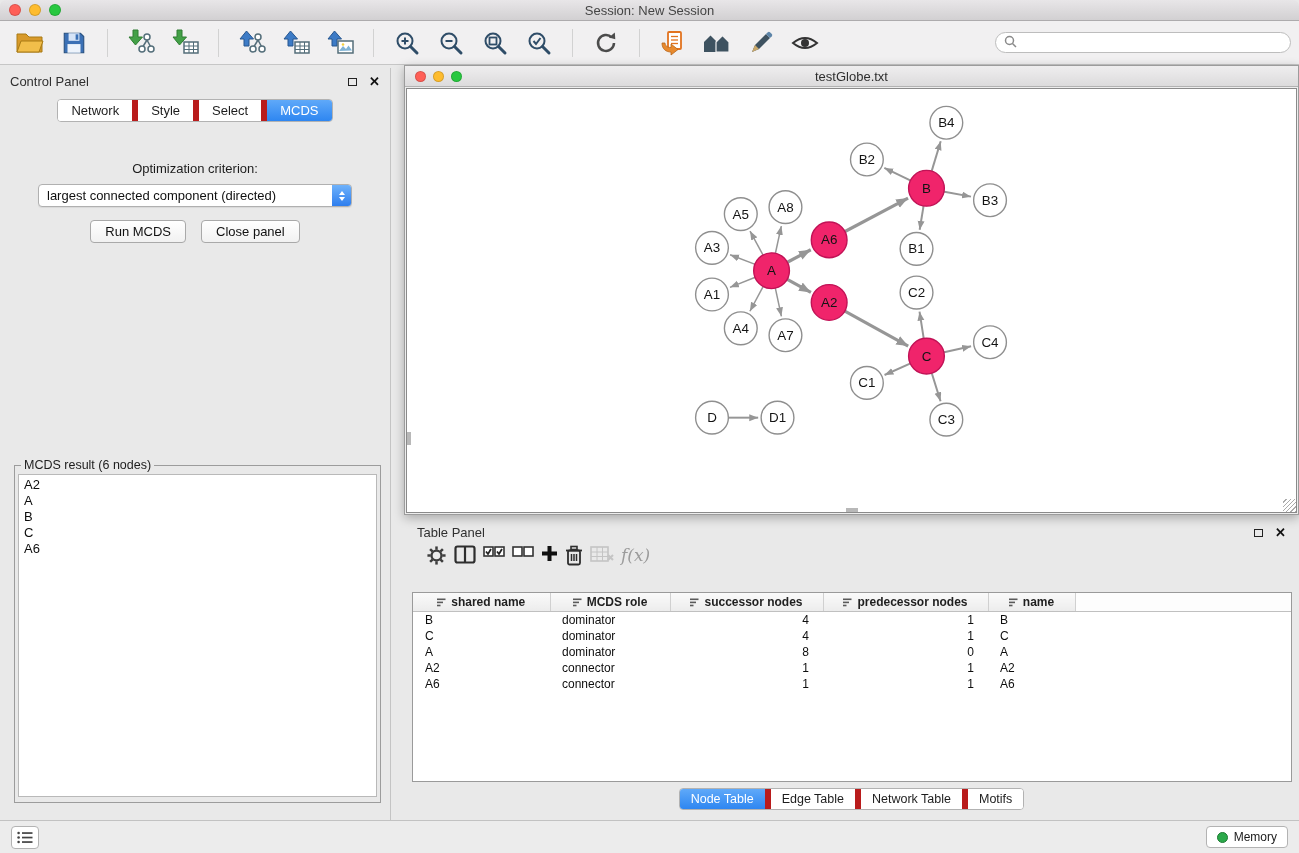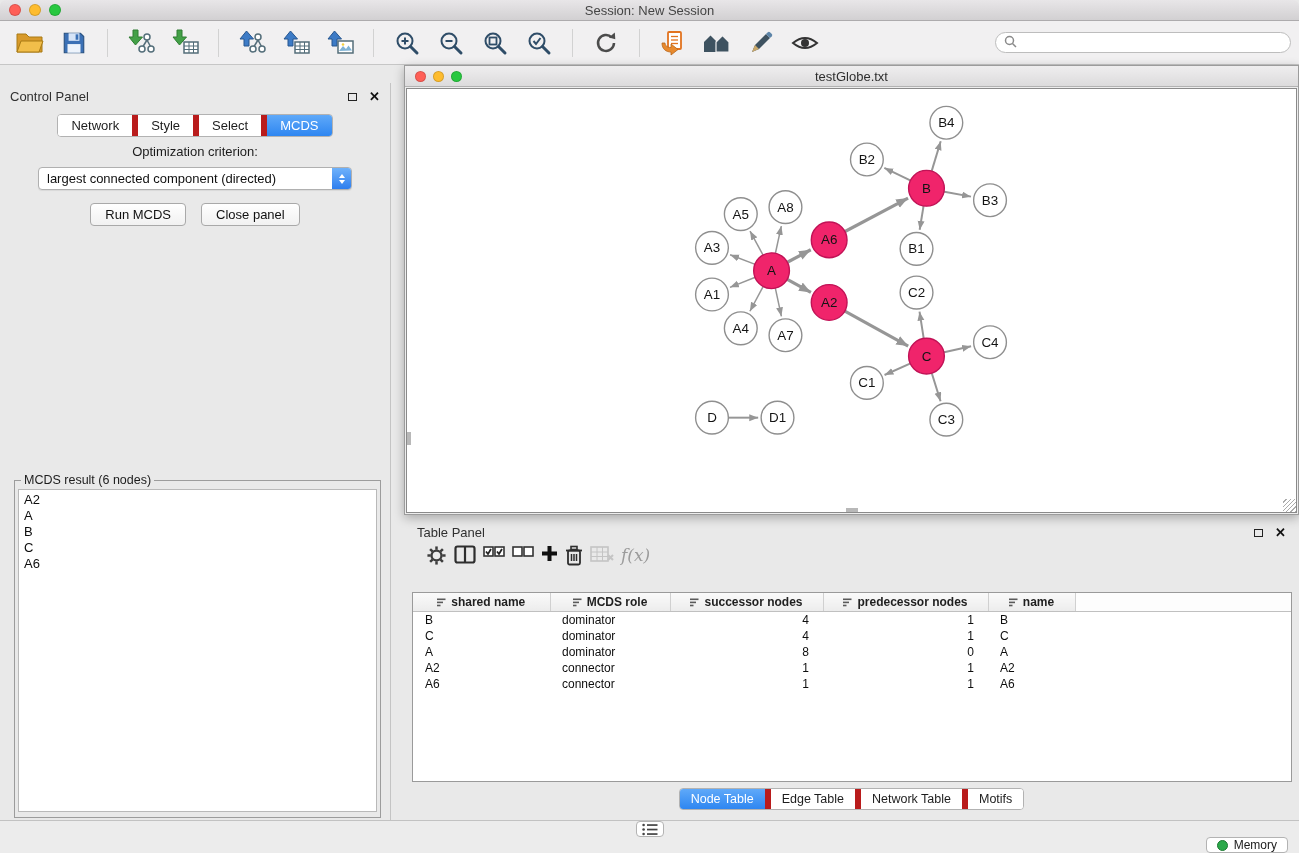--- a/index.html
+++ b/index.html
@@ -19,32 +19,32 @@
   .toolbar{position:absolute;top:21px;left:0;width:1299px;height:44px;background:#f1f0f1;
     border-bottom:1px solid #c6c6c6;display:flex;align-items:center;padding:0 8px 0 12px;gap:8px;}
   .tbtn{width:36px;height:34px;display:flex;align-items:center;justify-content:center;border-radius:4px;}
   .tbtn svg{display:block;}
   .tsep{width:1px;height:28px;background:#d2d2d2;margin:0 7px;}
   .searchbox{margin-left:auto;width:296px;height:21px;border:1px solid #bdbdbd;border-radius:11px;
     background:#fff;display:flex;align-items:center;padding:0 8px;gap:5px;}
   .searchbox input{border:none;outline:none;flex:1;font-size:12px;background:transparent;font-family:"Liberation Sans",sans-serif;}
 
   
-  .control-panel{position:absolute;top:83px;left:0;width:391px;height:755px;background:#e9e9e9;
+  .control-panel{position:absolute;top:68px;left:0;width:391px;height:755px;background:#e9e9e9;
     border-right:1px solid #c4c4c4;}
   .panel-head{height:27px;display:flex;align-items:center;padding:0 10px;font-size:13px;color:#303030;}
   .panel-ctrl{margin-left:auto;display:flex;gap:12px;align-items:center;}
   .float-box{width:9px;height:8px;border:1.5px solid #222;display:inline-block;}
   .close-x{font-size:13px;font-weight:bold;color:#111;line-height:1;}
   .seg-wrap{display:flex;justify-content:center;margin-top:4px;}
   .seg-bar{display:flex;border:1px solid #b2b2b2;border-radius:4px;background:#fff;overflow:hidden;}
   .seg-tab{padding:3px 13px;font-size:13px;color:#1d1d1d;border-right:6px solid #b91c1c;background:#fff;}
   .seg-tab:last-child{border-right:none;}
   .seg-tab.active{background:linear-gradient(#5fa9f9,#2e86f1);color:#fff;}
-  .opt-label{text-align:center;font-size:13px;color:#1c1c1c;margin-top:7px;}
+  .opt-label{text-align:center;font-size:13px;color:#1c1c1c;margin-top:39px;}
   .combo{margin:8px auto 0;width:314px;height:23px;border:1px solid #b0b0b0;border-radius:4px;background:#fff;
     display:flex;align-items:center;overflow:hidden;box-shadow:0 1px 1px rgba(0,0,0,.07);}
   .combo-text{flex:1;font-size:13px;padding-left:8px;color:#101010;white-space:nowrap;}
   .combo-btn{width:19px;height:100%;background:linear-gradient(#6fb2fb,#2e7eee);
     display:flex;flex-direction:column;align-items:center;justify-content:center;gap:2px;}
   .tri-up{width:0;height:0;border-left:3.5px solid transparent;border-right:3.5px solid transparent;border-bottom:4.5px solid #fff;}
   .tri-dn{width:0;height:0;border-left:3.5px solid transparent;border-right:3.5px solid transparent;border-top:4.5px solid #fff;}
   .cp-btns{display:flex;justify-content:center;gap:15px;margin-top:13px;}
   .btn{font-size:13px;padding:3px 14px;background:linear-gradient(#ffffff,#f1f1f1);
     border:1px solid #a9a9a9;border-radius:4px;color:#111;font-family:"Liberation Sans",sans-serif;}
@@ -82,21 +82,21 @@
   .ntable th svg{vertical-align:-1px;margin-right:5px;}
   .ntable th.filler{background:#fdfdfd;border-right:none;}
   .ntable td{font-size:12px;color:#0e0e0e;height:16px;line-height:16px;white-space:nowrap;}
   .ntable td.l{text-align:left;padding-left:12px;}
   .ntable td.r{text-align:right;padding-right:14px;}
   .tp-tabs{position:absolute;left:0;right:0;bottom:6px;display:flex;justify-content:center;}
   .tp-tabs .seg-tab{font-size:12.5px;padding:3px 11px;}
 
   
   .statusbar{position:absolute;left:0;bottom:0;width:1299px;height:33px;background:#ececec;
-    border-top:1px solid #c2c2c2;display:flex;align-items:center;padding:0 11px;flex-direction:column;}
+    border-top:1px solid #c2c2c2;display:flex;align-items:center;padding:0 11px;}
   .sb-btn{width:28px;height:23px;border:1px solid #b3b3b3;border-radius:4px;background:#fff;
     display:flex;align-items:center;justify-content:center;}
   .mem-btn{margin-left:auto;height:22px;border:1px solid #b3b3b3;border-radius:4px;background:#fff;
     display:flex;align-items:center;gap:6px;padding:0 10px;font-size:12px;color:#1a1a1a;font-family:"Liberation Sans",sans-serif;}
   .mem-dot{width:11px;height:11px;border-radius:50%;background:#2BA94A;border:1px solid #1d7a33;}
 </style>
 </head>
 <body>
 
 <div class="titlebar">

